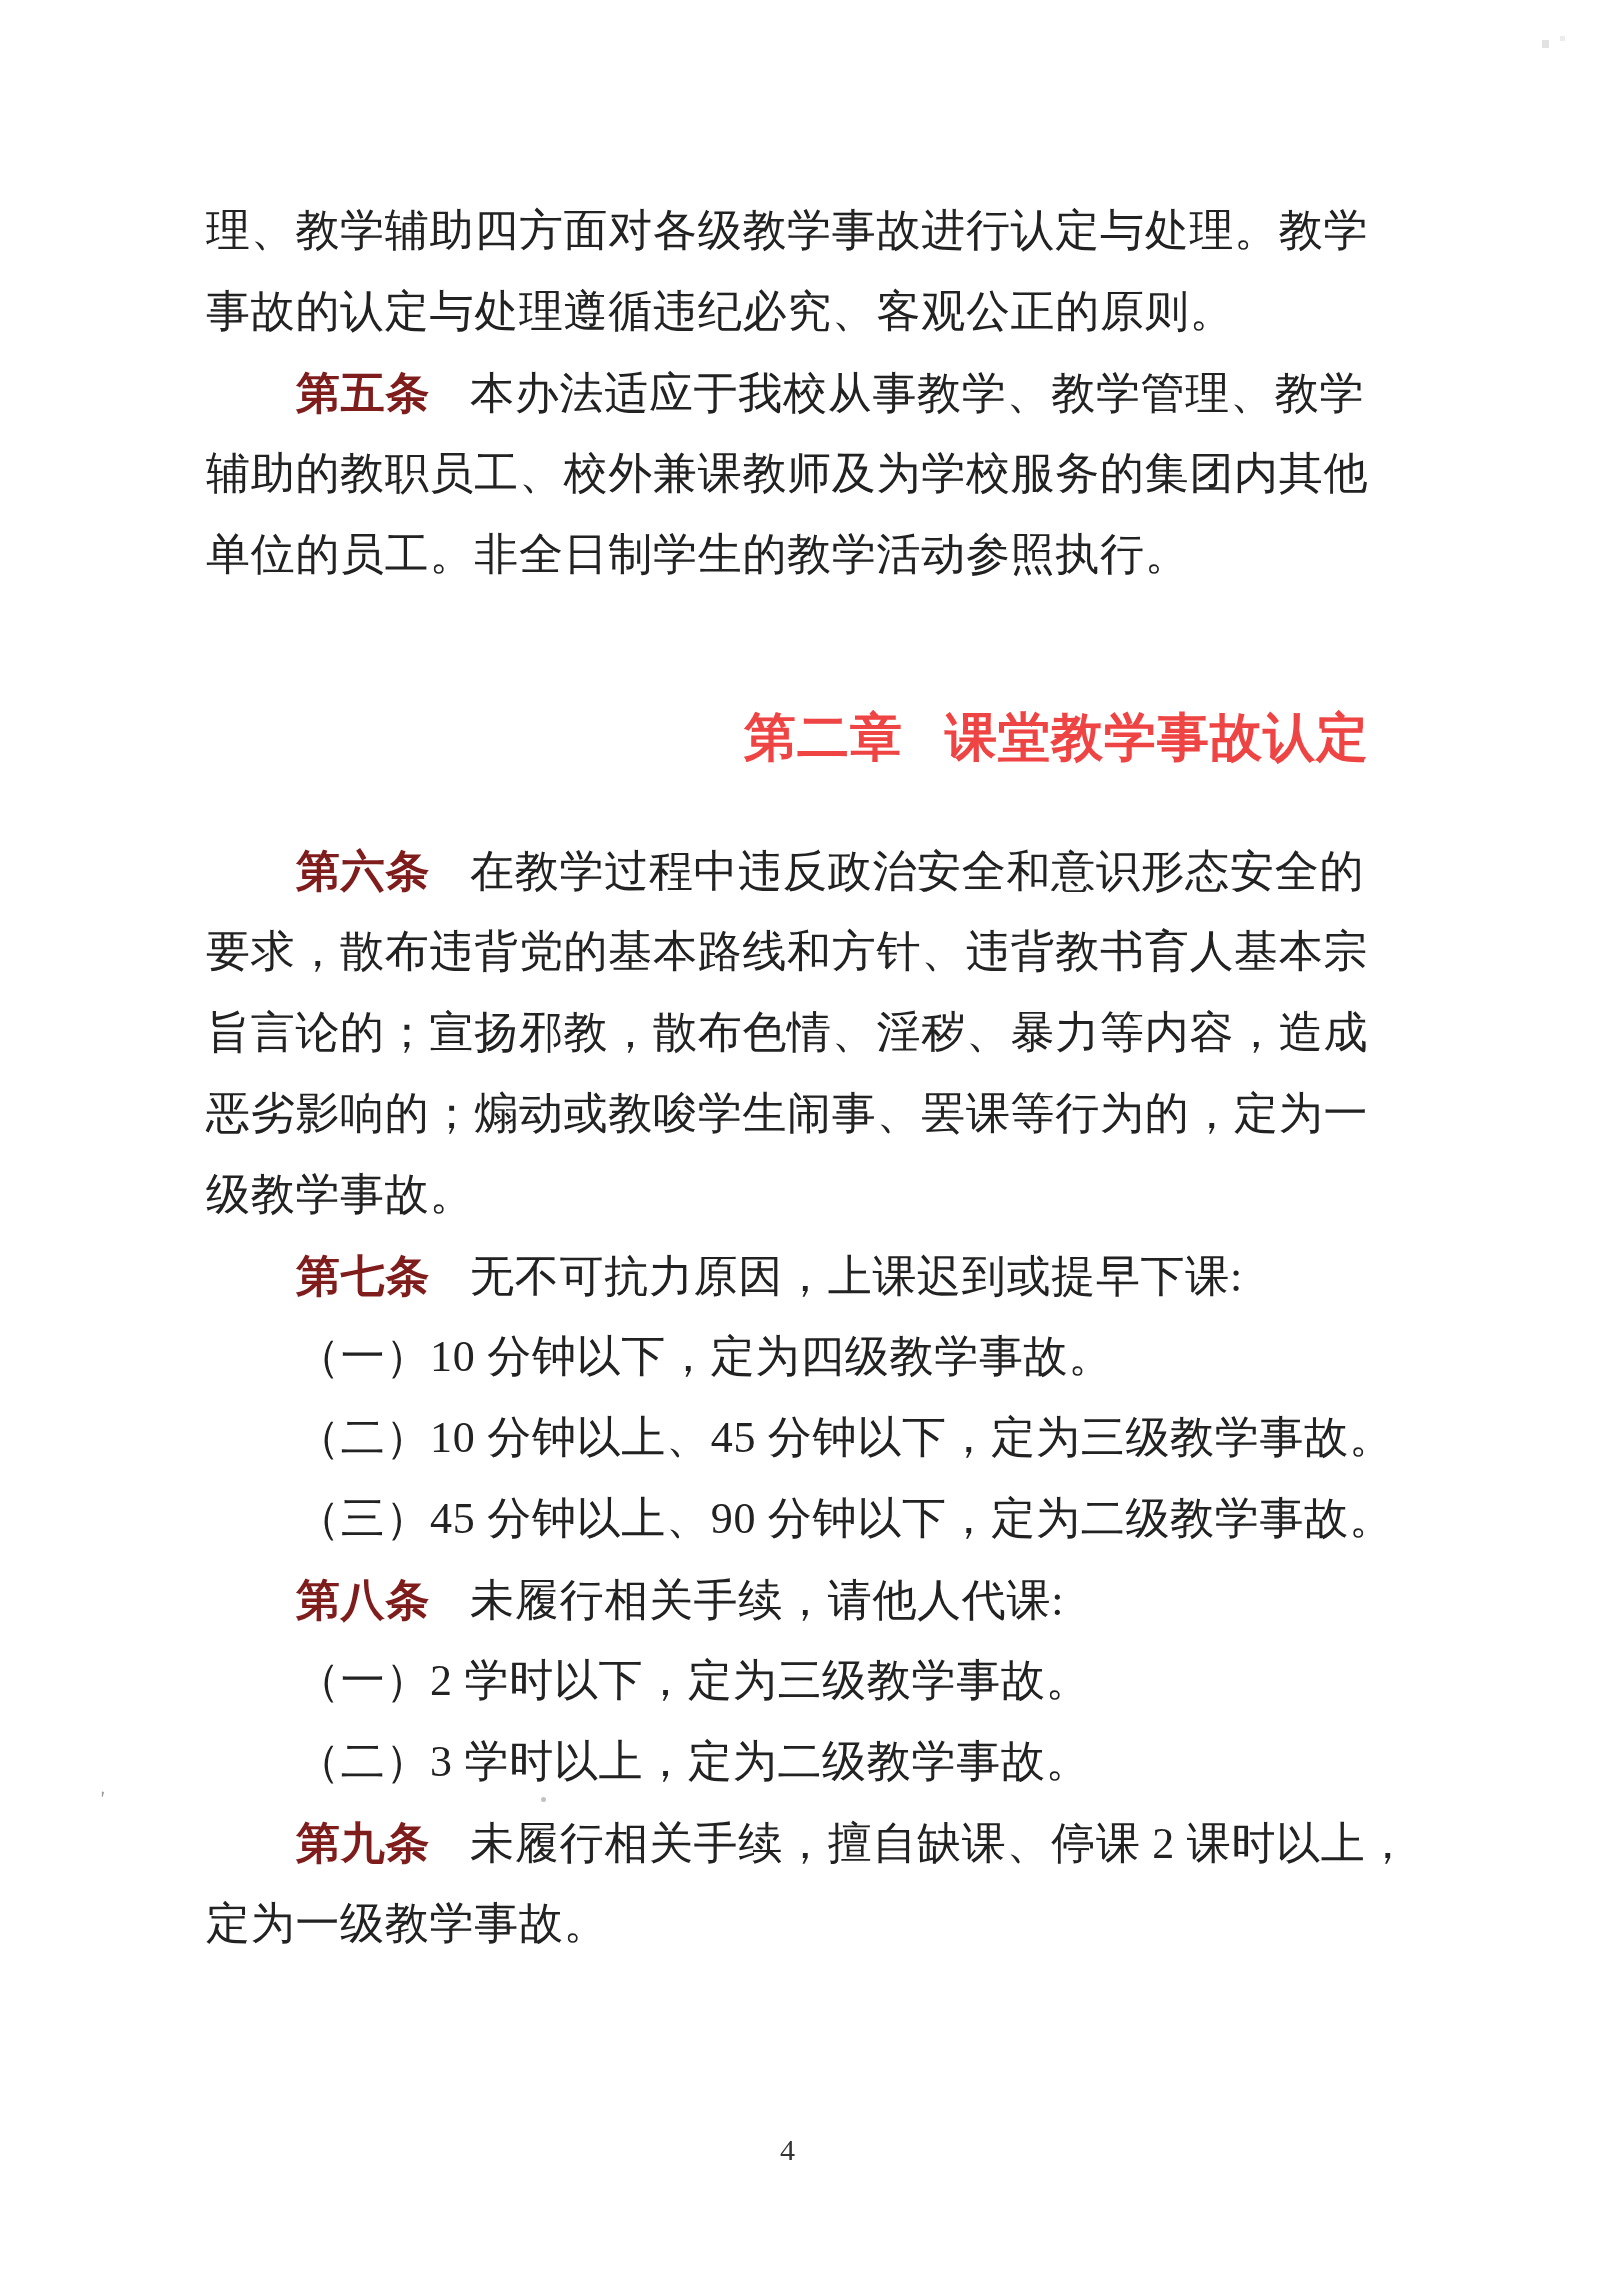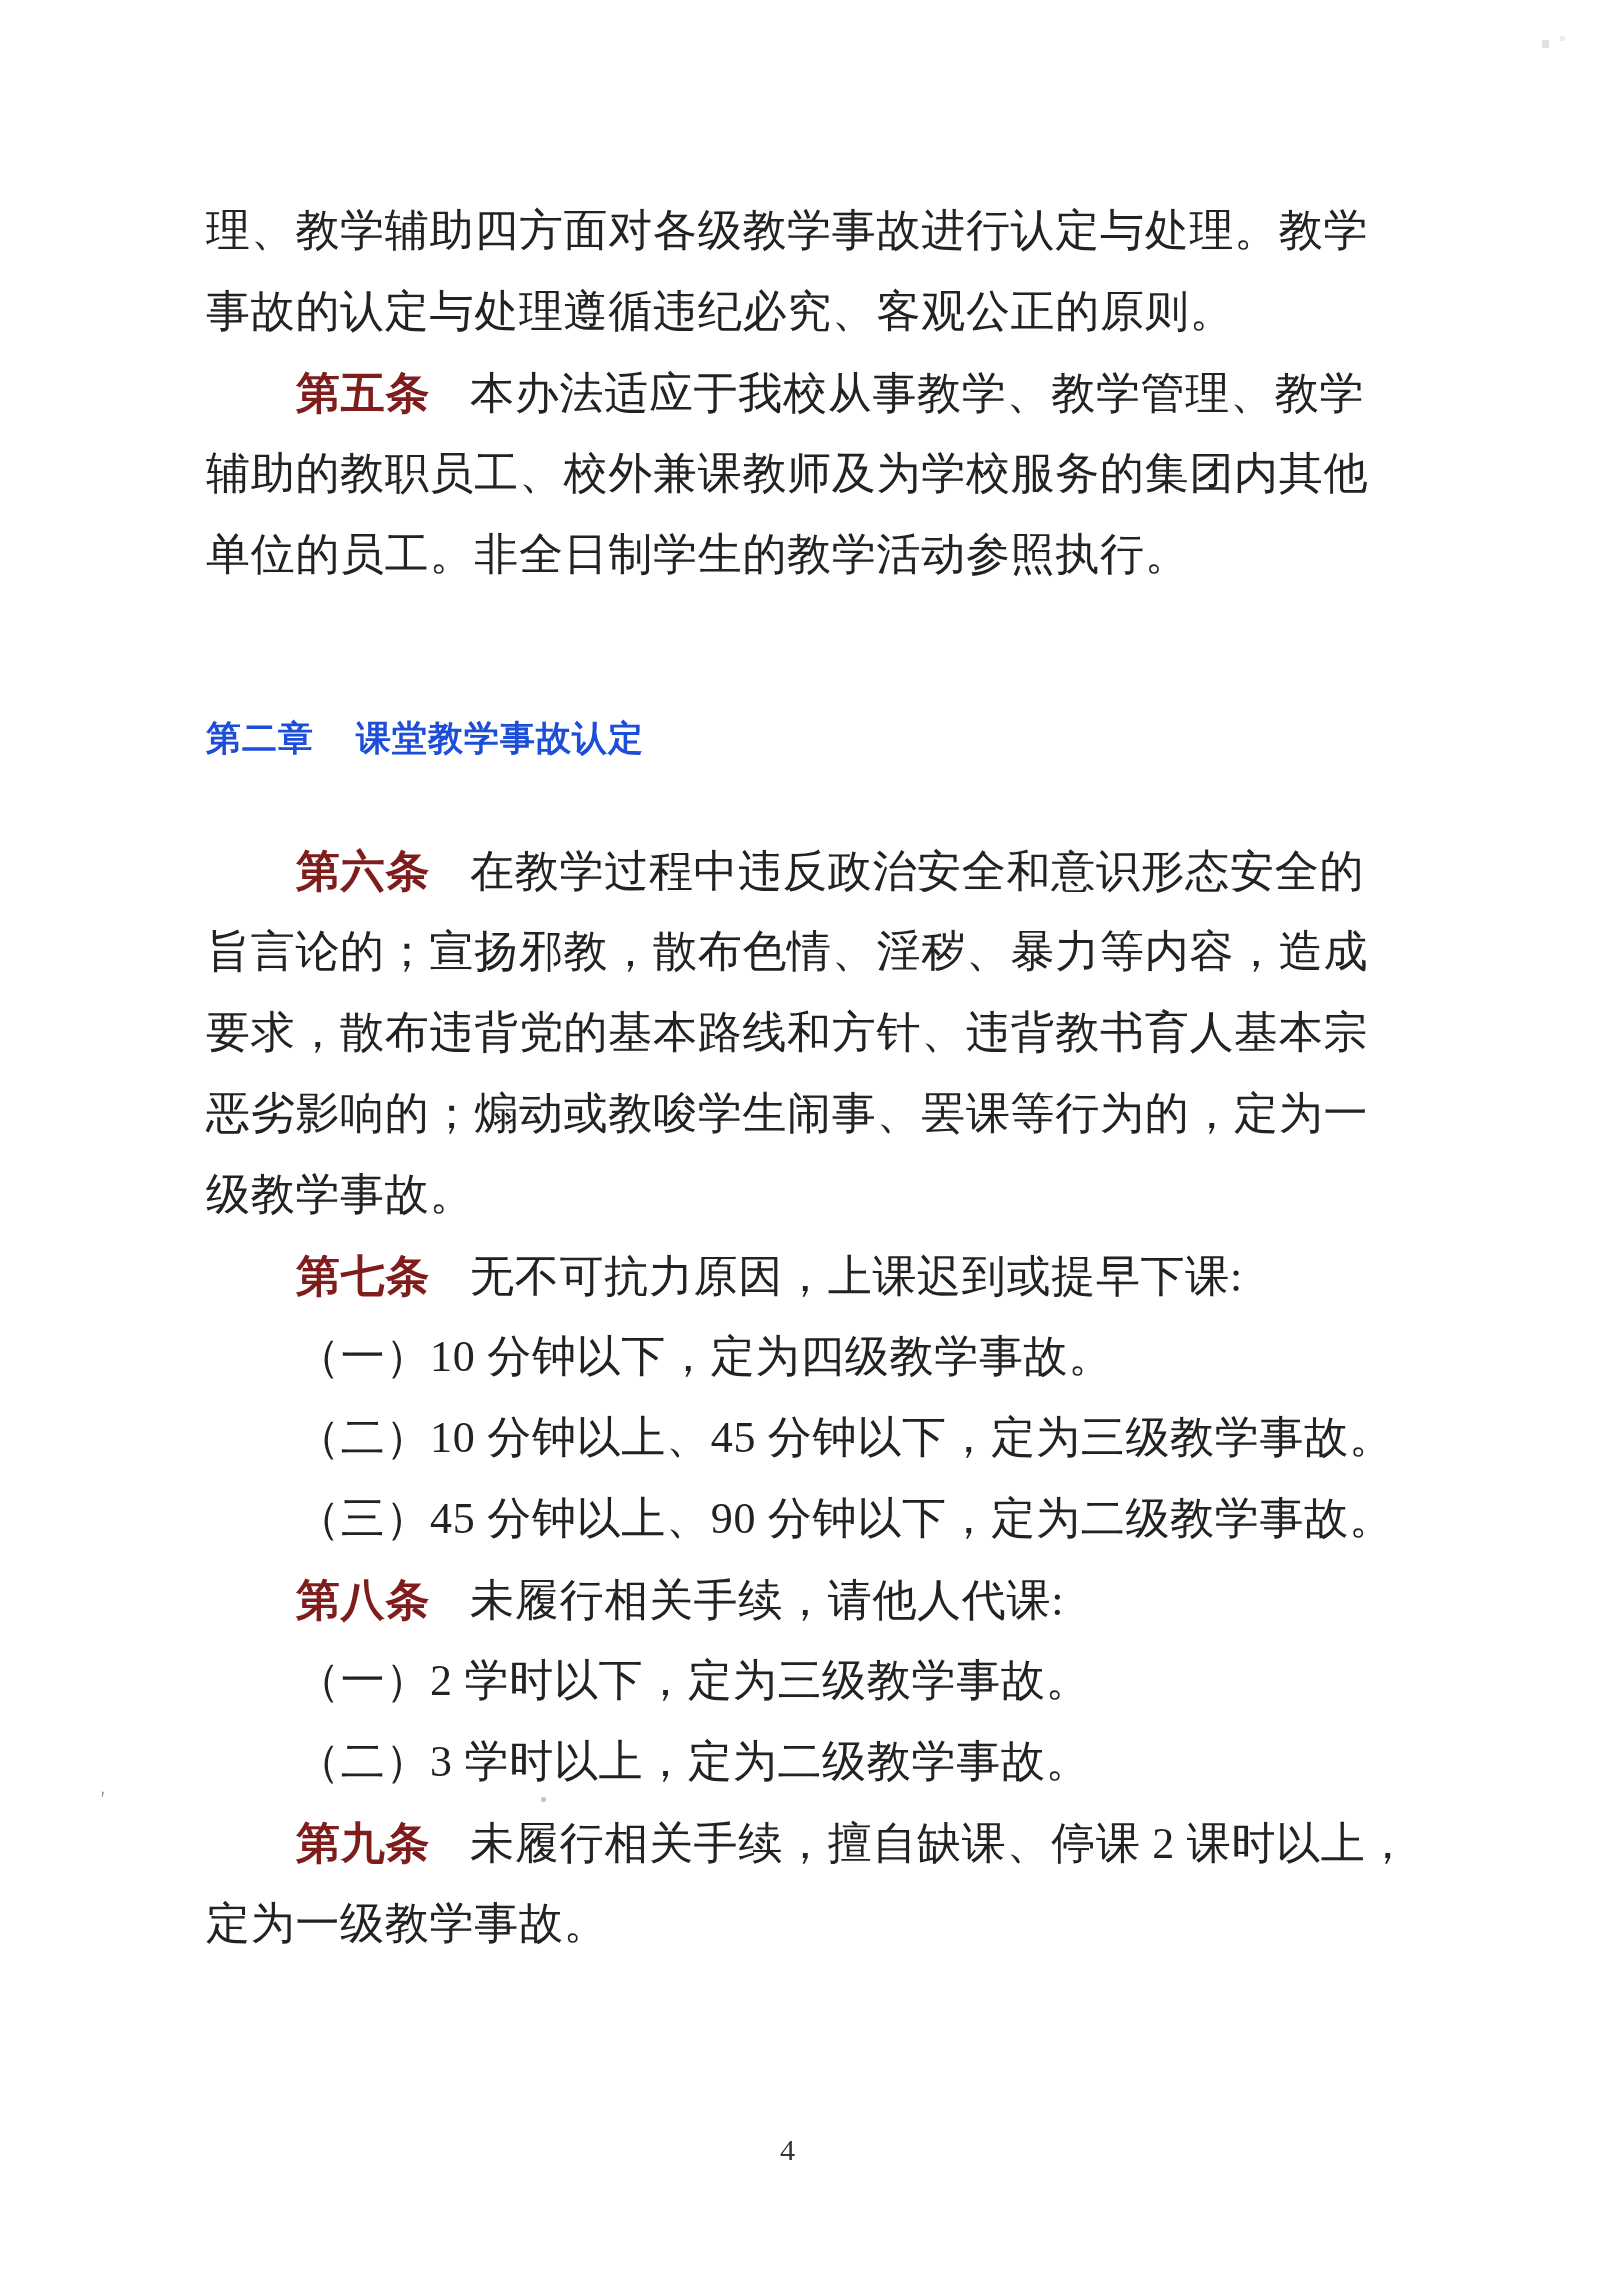--- a/index.html
+++ b/index.html
@@ -37,25 +37,25 @@
     font-family: "Liberation Sans", "DejaVu Sans", sans-serif;
     font-weight: 700;
     color: #7f1d1d;
     margin-right: 40px;
   }
   .spacer-a { height: 102px; }
   .spacer-b { height: 52px; }
   .chapter-heading {
     height: 81px;
     line-height: 81px;
-    text-align: left;
-    font-size: 35px;
+    text-align: right;
+    font-size: 52px;
     font-weight: 700;
     font-family: "Liberation Sans", "DejaVu Sans", sans-serif;
-    color: #1d4ed8;
+    color: #ef4444;
     letter-spacing: 1px;
     white-space: nowrap;
   }
   .chapter-heading .chapter-title {
     margin-left: 42px;
   }
   .page-number {
     position: absolute;
     left: 206px;
     top: 2128px;
@@ -120,22 +120,22 @@
     <div class="spacer-a"></div>
 
     <div class="chapter-heading">
       <span class="chapter-number">第二章</span><span class="chapter-title">课堂教学事故认定</span>
     </div>
 
     <div class="spacer-b"></div>
 
     <div id="group-b">
         <div class="line indent"><span class="law-label">第六条</span><span>在教学过程中违反政治安全和意识形态安全的</span></div>
+        <div class="line"><span>要求，散布违背党的基本路线和方针、违背教书育人基本宗</span></div>
         <div class="line"><span>旨言论的；宣扬邪教，散布色情、淫秽、暴力等内容，造成</span></div>
-        <div class="line"><span>要求，散布违背党的基本路线和方针、违背教书育人基本宗</span></div>
         <div class="line"><span>恶劣影响的；煽动或教唆学生闹事、罢课等行为的，定为一</span></div>
         <div class="line"><span>级教学事故。</span></div>
         <div class="line indent"><span class="law-label">第七条</span><span>无不可抗力原因，上课迟到或提早下课:</span></div>
         <div class="line indent"><span>（一）10 分钟以下，定为四级教学事故。</span></div>
         <div class="line indent"><span>（二）10 分钟以上、45 分钟以下，定为三级教学事故。</span></div>
         <div class="line indent"><span>（三）45 分钟以上、90 分钟以下，定为二级教学事故。</span></div>
         <div class="line indent"><span class="law-label">第八条</span><span>未履行相关手续，请他人代课:</span></div>
         <div class="line indent"><span>（一）2 学时以下，定为三级教学事故。</span></div>
         <div class="line indent"><span>（二）3 学时以上，定为二级教学事故。</span></div>
         <div class="line indent"><span class="law-label">第九条</span><span>未履行相关手续，擅自缺课、停课 2 课时以上，</span></div>

